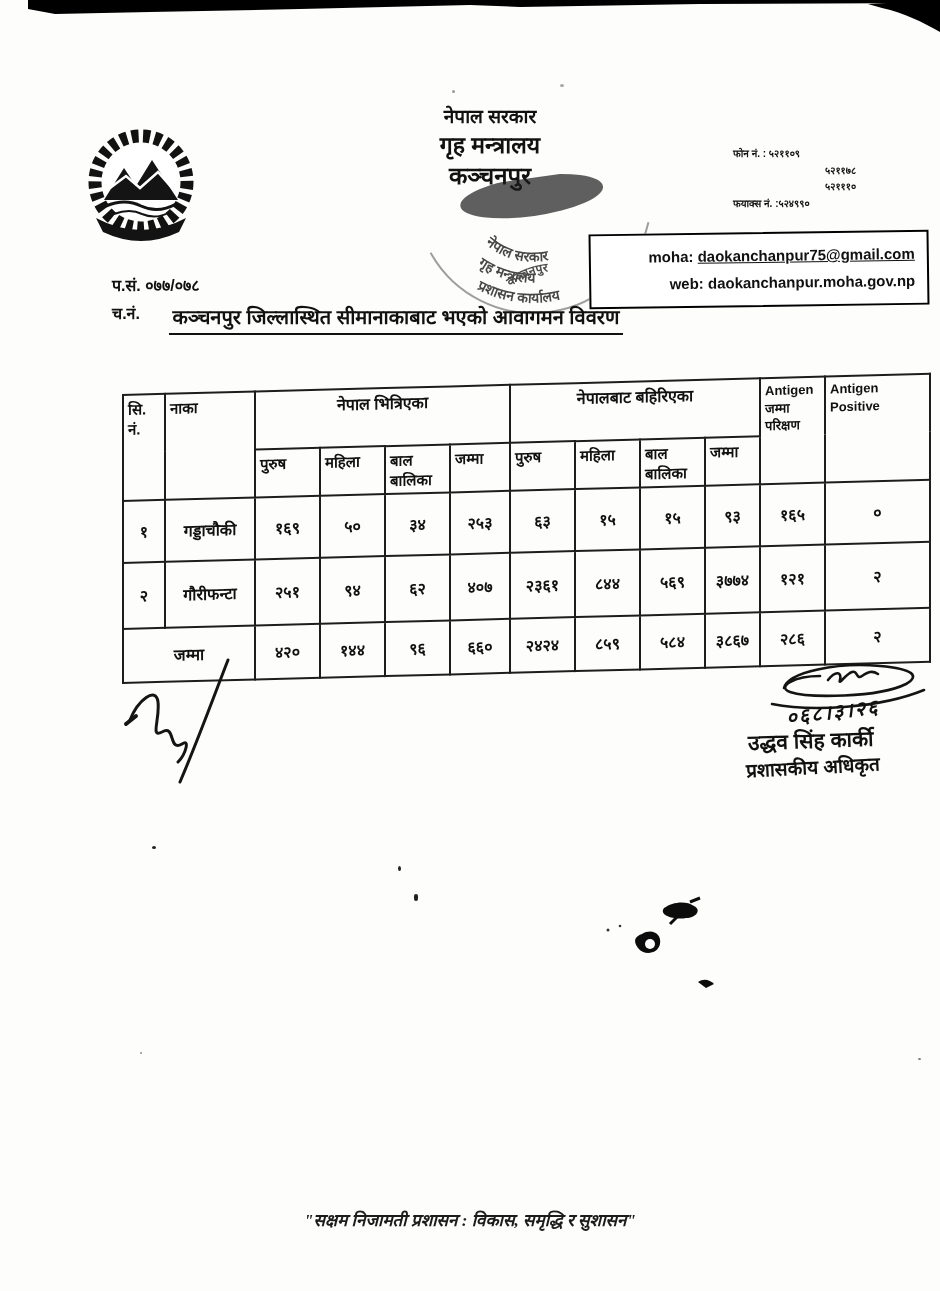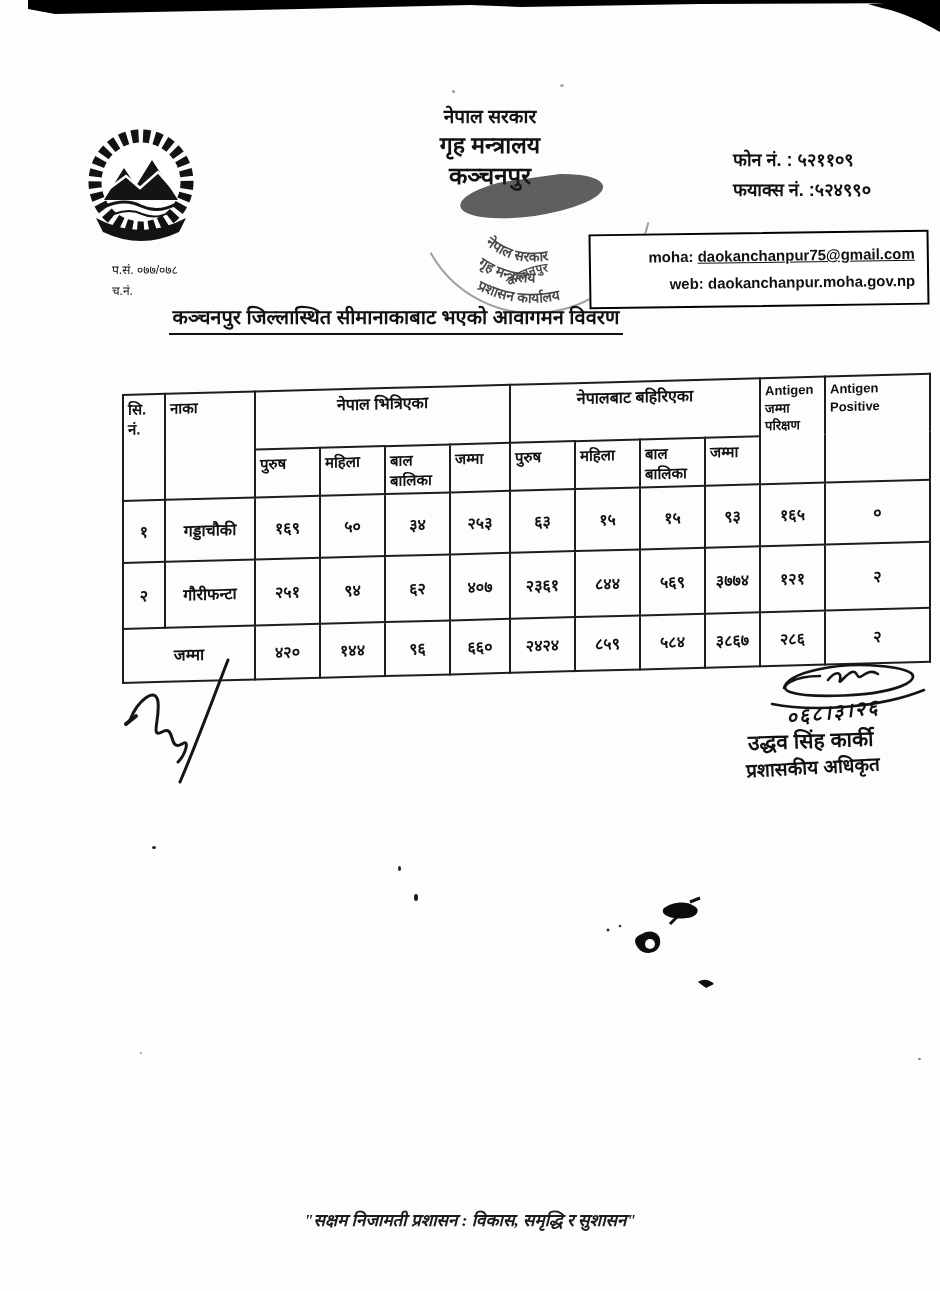--- a/index.html
+++ b/index.html
@@ -8,29 +8,29 @@
     background:#fdfdfb;overflow:hidden;
     font-family:"Liberation Sans","DejaVu Sans",sans-serif;color:#111;
   }
   .abs{position:absolute;}
   
   .hdr-center{left:240px;top:106px;width:500px;text-align:center;line-height:1.15;}
   .gov{font-size:19px;font-weight:700;}
   .ministry{font-size:23px;font-weight:700;margin-top:4px;}
   .office{font-size:37px;font-weight:700;margin-top:2px;letter-spacing:1px;}
   .district{font-size:24px;font-weight:700;margin-top:4px;}
-  .phones{left:733px;top:146px;width:200px;font-size:18px;font-weight:700;line-height:1.65;}
+  .phones{left:733px;top:146px;width:200px;font-size:10px;font-weight:700;line-height:1.65;}
   .phones .num-indent{padding-left:92px;}
   .contact-box{
     left:589px;top:232px;width:340px;border:2px solid #000;background:#fff;
     font-size:15px;font-weight:700;text-align:right;padding:8px 12px 9px 8px;
     box-sizing:border-box;transform:rotate(-0.8deg);line-height:1.8;
   }
   .contact-box .u{text-decoration:underline;}
-  .refs{left:112px;top:260px;font-size:12px;font-weight:400;line-height:1.75;}
+  .refs{left:112px;top:272px;font-size:16px;font-weight:700;line-height:1.75;}
   
   .stamp{left:402px;top:178px;opacity:.82;transform:rotate(-8deg);}
   
   .title-wrap{left:0;top:303px;width:792px;text-align:center;}
   .title-text{display:inline-block;font-size:20px;font-weight:700;
     border-bottom:2.5px solid #111;padding:0 4px 3px 4px;}
   .date-line{left:0;top:341px;width:940px;text-align:center;font-size:18px;font-weight:700;}
   
   .table-wrap{left:122px;top:394px;transform:skewY(-1.5deg);transform-origin:0 0;}
   table{border-collapse:collapse;table-layout:fixed;width:807px;background:transparent;}
@@ -105,20 +105,22 @@
     <text font-size="12" font-weight="700" fill="#242424">
       <textPath href="#arcD" startOffset="18%">कञ्चनपुर</textPath>
     </text>
   </svg>
 
   <div class="abs phones">
     <div>
       <span>फोन नं. :</span>
       <span>५२११०९</span>
     </div>
+    <div class="num-indent">५२११७८</div>
+    <div class="num-indent">५२१११०</div>
     <div>फयाक्स नं. :५२४९९०</div>
   </div>
 
   <div class="abs contact-box">
     <div><span>moha: </span><span class="u">daokanchanpur75@gmail.com</span></div>
     <div>web: daokanchanpur.moha.gov.np</div>
   </div>
 
   <div class="abs refs">
     <div>प.सं. ०७७/०७८</div>

